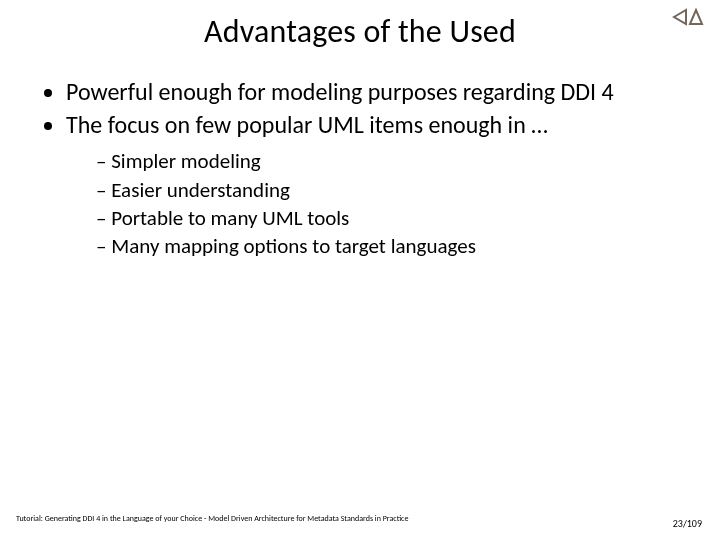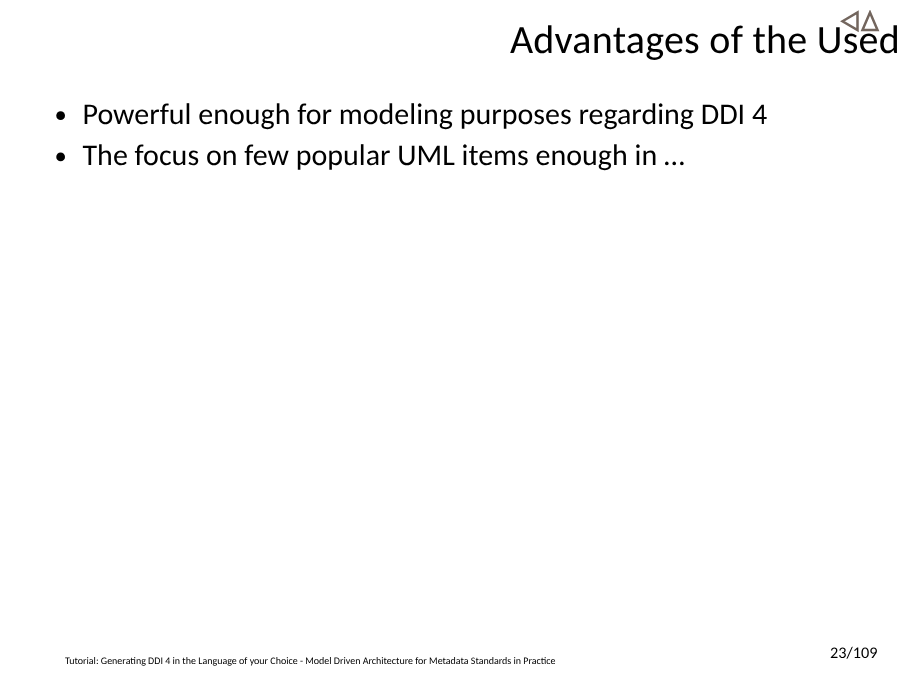--- a/index.html
+++ b/index.html
@@ -21,21 +21,21 @@
   }
   .logo {
     position: absolute;
     top: 8px;
     right: 14px;
   }
   .logo svg {
     display: block;
   }
   .title {
-    text-align: right;
+    text-align: center;
     font-size: 32px;
     line-height: 1.15;
     padding-top: 14px;
     font-weight: 400;
     letter-spacing: 0.2px;
   }
   .body {
     padding: 14px 28px 0 28px;
     font-size: 24px;
     line-height: 1.22;
@@ -53,31 +53,30 @@
     margin: 8px 0 0 0;
     padding-left: 30px;
     font-size: 21px;
     line-height: 1.35;
   }
   ul.level2 > li::before {
     content: "– ";
   }
   .footer {
     position: absolute;
-    bottom: 6px;
+    bottom: 17px;
     left: 16px;
     font-size: 8px;
     color: #000;
-    margin-left: 36px;
   }
   .pagenum {
     position: absolute;
     bottom: 10px;
     right: 18px;
-    font-size: 13px;
+    font-size: 10px;
     color: #000;
   }
 </style>
 </head>
 <body>
 
 <div class="slide">
 
   <div class="logo">
     <svg width="34" height="18" viewBox="0 0 34 18">
@@ -90,20 +89,26 @@
     <span>Advantages of the Used</span><br>
   </div>
 
   <div class="body">
     <ul class="level1">
       <li>
         <span>Powerful enough for modeling purposes regarding DDI 4</span>
       </li>
       <li>
         <span>The focus on few popular UML items enough in …</span>
+        <ul class="level2">
+          <li><span>Simpler modeling</span></li>
+          <li><span>Easier understanding</span></li>
+          <li><span>Portable to many UML tools</span></li>
+          <li><span>Many mapping options to target languages</span></li>
+        </ul>
       </li>
     </ul>
   </div>
 
   <div class="footer">Tutorial: Generating DDI 4 in the Language of your Choice -  Model Driven Architecture for Metadata Standards in Practice</div>
   <div class="pagenum">23/109</div>
 
 </div>
 
 </body></html>

